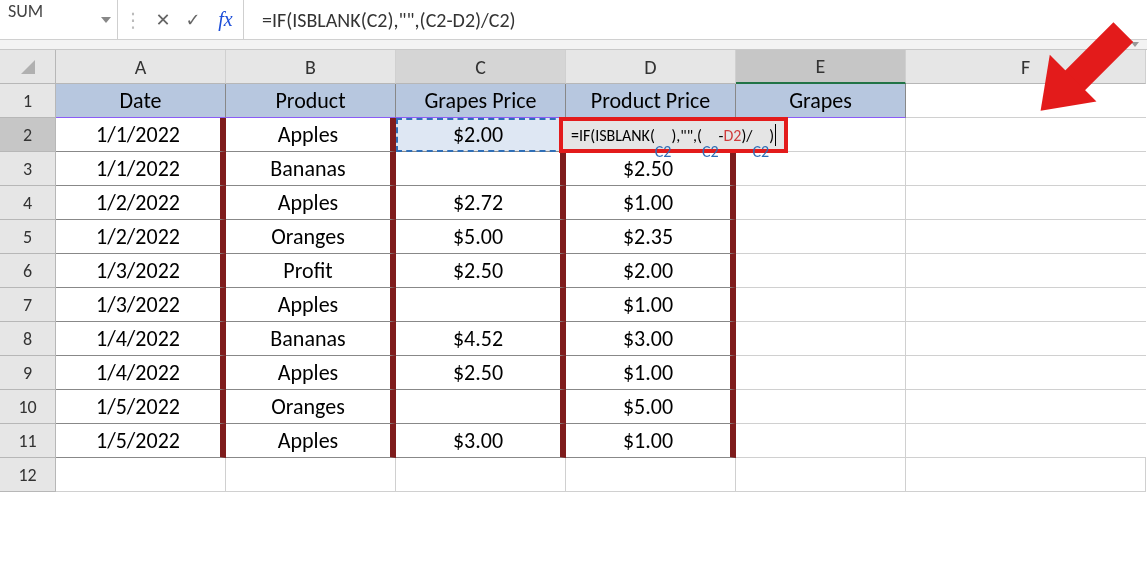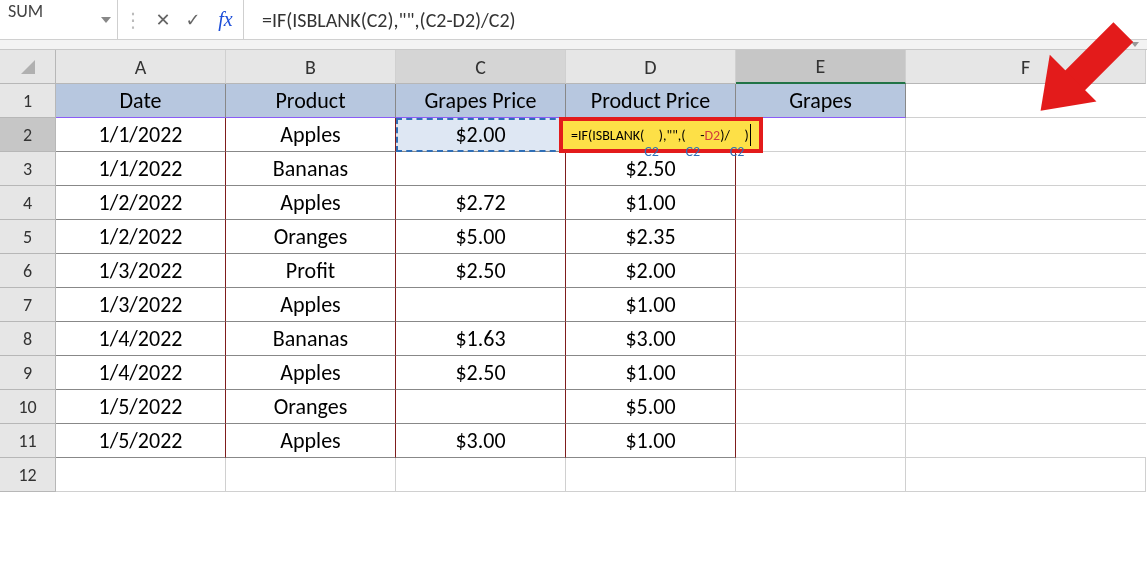--- a/index.html
+++ b/index.html
@@ -143,21 +143,21 @@
     padding:0 6px;
     white-space:nowrap;
   }
   .row.r1 .cell { 
     background:#b7c7df;
     border-right:1px solid #888;
     border-bottom:1px solid #8b5cf6;
     font-size:22px;
   }
   .data .cell {
-    border-right:1px solid #7f1d1d;
+    border-right:6px solid #7f1d1d;
     border-bottom:1px solid #888;
     font-size:22px;
     background:#fff;
   }
   .data .cell.e, .data .cell.f {
     border-right:1px solid #d0d0d0;
     border-bottom:1px solid #d0d0d0;
   }
   .data .cell.f { border-right:none; background:#fff; }
   .row.r12 .cell { border-bottom:1px solid #d0d0d0; border-right:1px solid #d0d0d0; background:#fff; }
@@ -171,23 +171,23 @@
     background: #fdebeb !important;
     outline: 2px dashed #d03b3b;
     outline-offset: -2px;
   }
   .inline-formula-box {
     position:absolute;
     left: calc(56px + 170px*3 - 7px);
     top: calc(34px + 34px - 1px);
     height: 36px;
     border: 4px solid #e31b1b;
-    background: #fde047;
+    background: #e5e5e5;
     font-family: Calibri, Arial, sans-serif;
-    font-size: 14px;
+    font-size: 16px;
     display:flex;
     align-items:center;
     padding: 0 8px 0 8px;
     white-space: nowrap;
     z-index: 10;
   }
   .inline-formula-box span { display:inline; }
   .tok-black { color:#000; }
   .tok-blue  { color:#2f6fb7;margin-top:32px; }
   .tok-red   { color:#d03b3b; }
@@ -300,21 +300,21 @@
     <div class="cell b">Apples</div>
     <div class="cell c"></div>
     <div class="cell d">$1.00</div>
     <div class="cell e"></div>
     <div class="cell f"></div>
   </div>
   <div class="row data">
     <div class="row-hdr">8</div>
     <div class="cell a">1/4/2022</div>
     <div class="cell b">Bananas</div>
-    <div class="cell c">$1.63</div>
+    <div class="cell c">$4.52</div>
     <div class="cell d">$3.00</div>
     <div class="cell e"></div>
     <div class="cell f"></div>
   </div>
   <div class="row data">
     <div class="row-hdr">9</div>
     <div class="cell a">1/4/2022</div>
     <div class="cell b">Apples</div>
     <div class="cell c">$2.50</div>
     <div class="cell d">$1.00</div>

